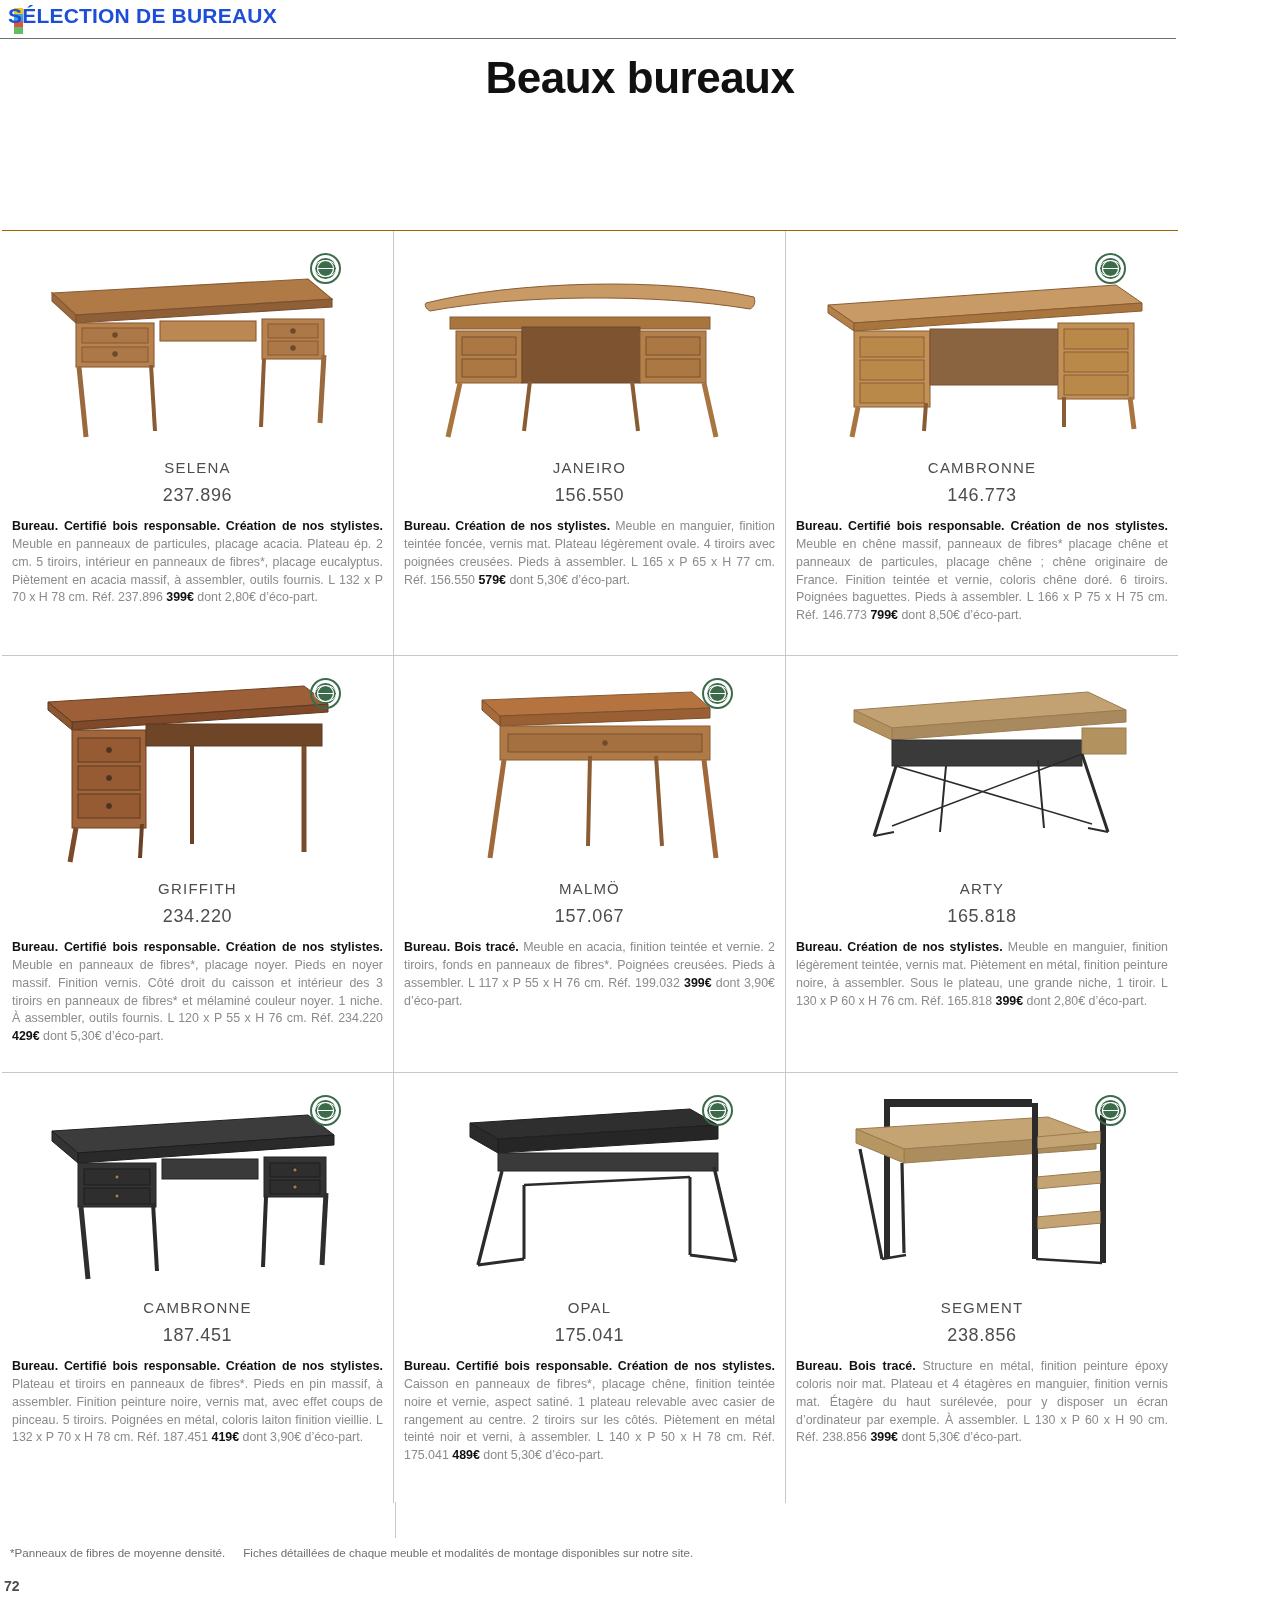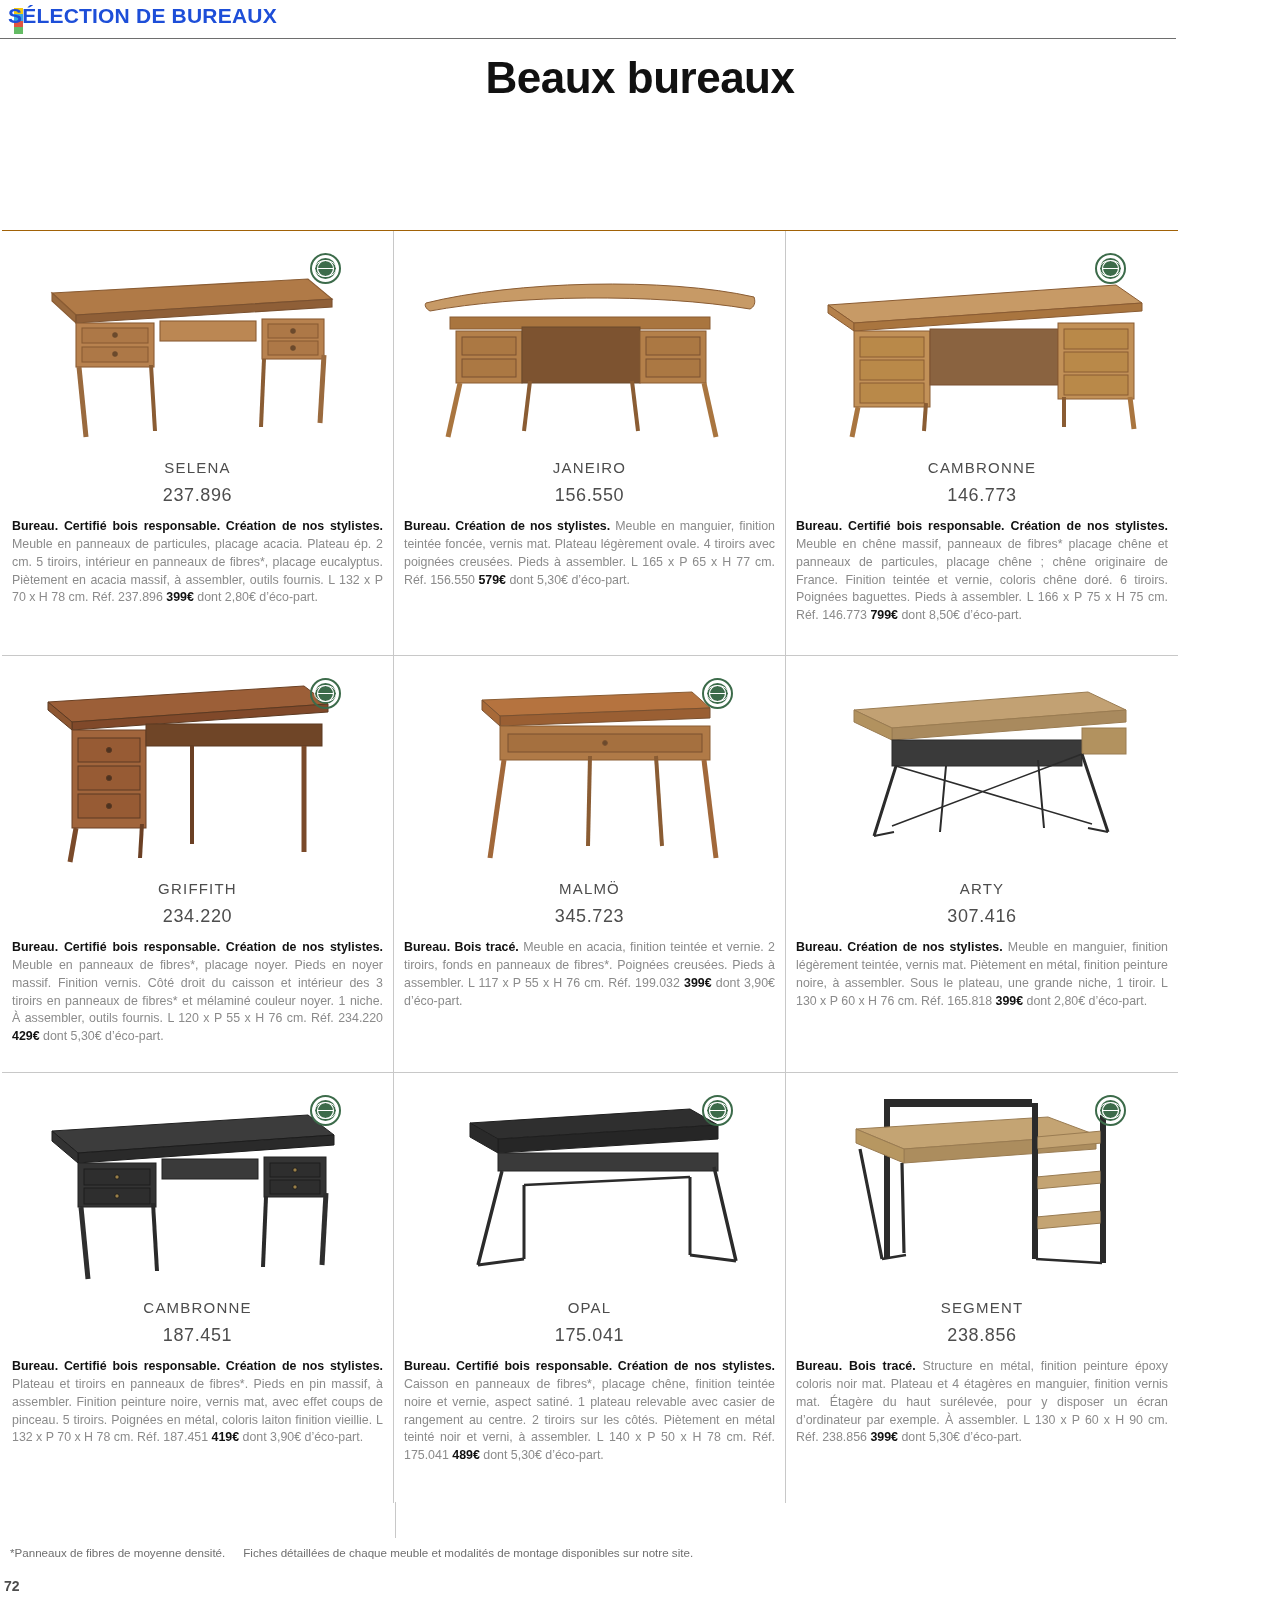--- a/index.html
+++ b/index.html
@@ -281,21 +281,21 @@
       </div>
       <div class="eco-badge">
         <svg width="31" height="31" viewBox="0 0 31 31">
           <circle cx="15.5" cy="15.5" r="14.5" fill="none" stroke="#3c6b4a" stroke-width="2"></circle>
           <circle cx="15.5" cy="15.5" r="10.5" fill="#3c6b4a"></circle>
           <circle cx="15.5" cy="15.5" r="8" fill="none" stroke="#ffffff" stroke-width="1.2"></circle>
           <path d="M7.5,15.5 h16 M15.5,7.5 a11,8 0 0 1 0,16 a11,8 0 0 1 0,-16" fill="none" stroke="#ffffff" stroke-width="1"></path>
         </svg>
       </div>
       <div class="name">MALMÖ</div>
-      <div class="ref">345.723</div>
+      <div class="ref">157.067</div>
       <div class="desc">
         <span class="lead">Bureau. Bois tracé.</span><span> Meuble en acacia, finition teintée et vernie. 2 tiroirs, fonds en panneaux de fibres*. Poignées creusées. Pieds à assembler. L 117 x P 55 x H 76 cm. Réf. 199.032  </span><span class="price">399€</span><span> dont 3,90€ d’éco-part.</span>
       </div>
     </div>
 
     <div class="cell">
       <div class="photo">
         <svg width="372" height="220" viewBox="0 0 372 220">
           <g fill="none">
             <polygon points="58,54 292,36 330,54 96,72" fill="#c2a173" stroke="#9a7c52"></polygon>
@@ -304,21 +304,21 @@
             <rect x="96" y="84" width="190" height="26" fill="#3a3a3a" stroke="#2a2a2a"></rect>
             <rect x="286" y="72" width="44" height="26" fill="#b2925f" stroke="#9a7c52"></rect>
             <path d="M100,110 L78,180 M286,98 L312,176" stroke="#2b2b2b" stroke-width="3"></path>
             <path d="M100,110 L296,168 M286,98 L96,170" stroke="#2b2b2b" stroke-width="1.6"></path>
             <path d="M78,180 L98,176 M312,176 L292,172" stroke="#2b2b2b" stroke-width="2"></path>
             <path d="M150,110 L144,176 M242,104 L248,172" stroke="#2b2b2b" stroke-width="2"></path>
           </g>
         </svg>
       </div>
       <div class="name">ARTY</div>
-      <div class="ref">307.416</div>
+      <div class="ref">165.818</div>
       <div class="desc">
         <span class="lead">Bureau. Création de nos stylistes.</span><span> Meuble en manguier, finition légèrement teintée, vernis mat. Piètement en métal, finition peinture noire, à assembler. Sous le plateau, une grande niche, 1 tiroir. L 130 x P 60 x H 76 cm. Réf. 165.818 </span><span class="price">399€</span><span> dont 2,80€ d’éco-part.</span>
       </div>
     </div>
   </div>
 
   <div class="row r3">
 
     <div class="cell">
       <div class="photo">

